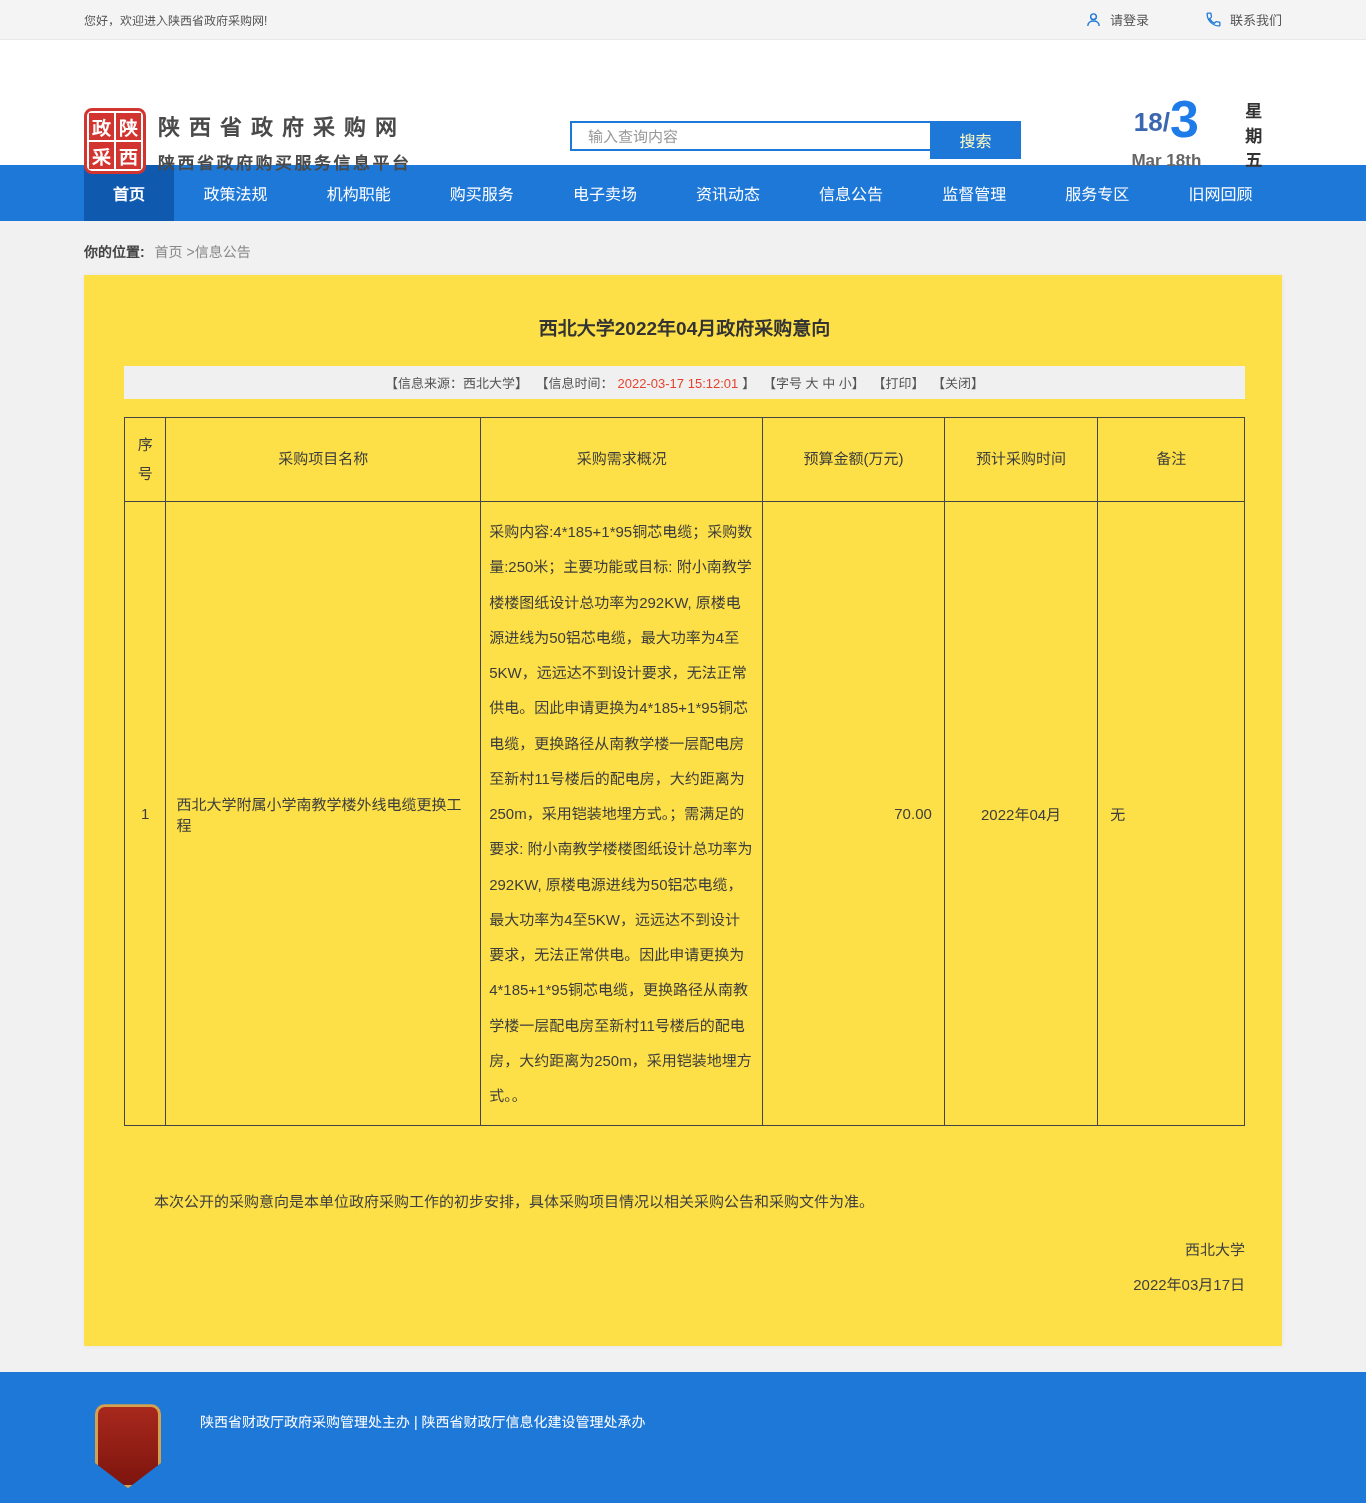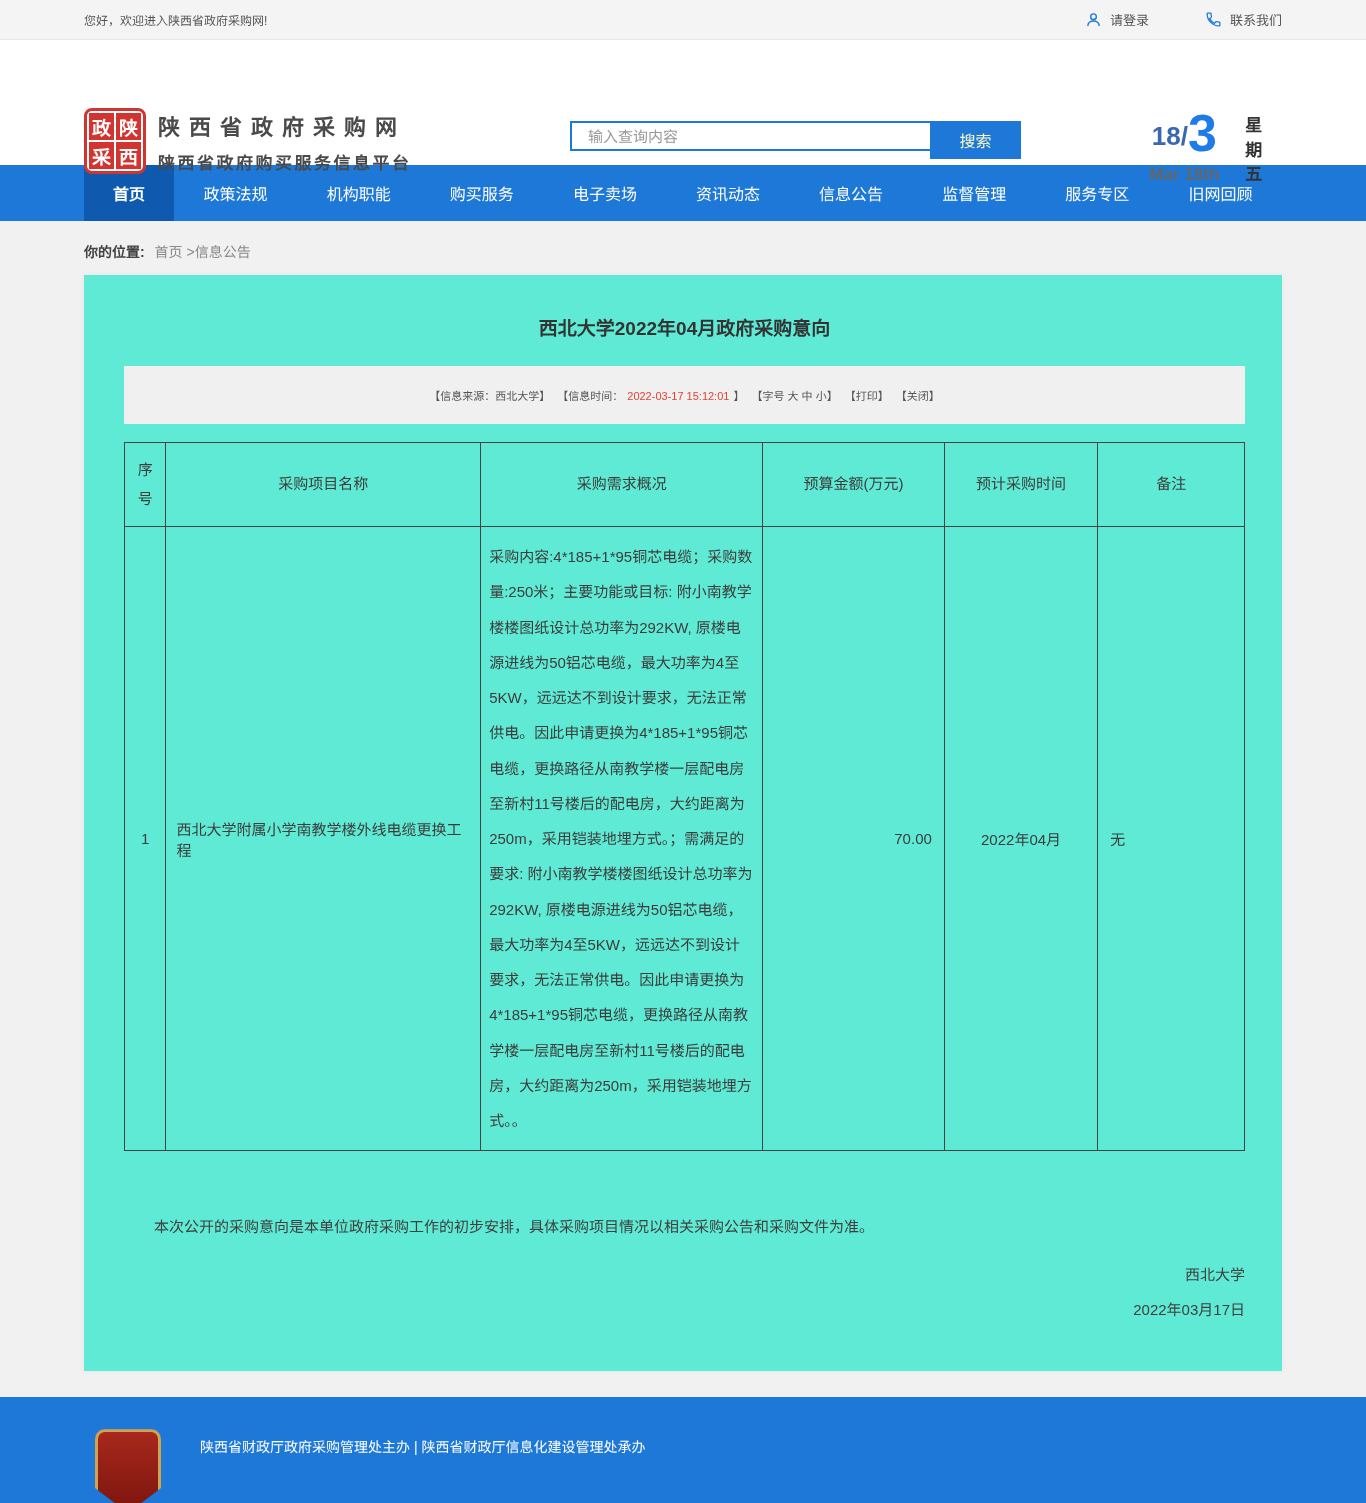--- a/index.html
+++ b/index.html
@@ -16,43 +16,43 @@
   .header { height:125px; background:#ffffff; position:relative; }
   .brand { position:absolute; left:84px; top:68px; display:flex; align-items:center; gap:12px; }
   .seal { width:62px; height:66px; background:#fff; border:3px solid #d23430; border-radius:8px; padding:2px; display:grid; grid-template-columns:1fr 1fr; grid-template-rows:1fr 1fr; gap:2px; }
   .seal span { background:#d23430; color:#fff; font-size:19px; font-weight:bold; display:flex; align-items:center; justify-content:center; }
   .brand-titles .t1 { font-size:22px; font-weight:bold; color:#4a4a4a; letter-spacing:9px; }
   .brand-titles .t2 { font-size:17px; font-weight:bold; color:#4a4a4a; letter-spacing:2.5px; margin-top:8px; }
   .searchbox { position:absolute; left:570px; top:81px; display:flex; }
   .search-input { width:360px; height:30px; border:2px solid #1e78d8; border-right:none; padding:0 16px; font-size:15px; color:#333; outline:none; }
   .search-input::placeholder { color:#999; }
   .search-btn { width:91px; height:38px; background:#1e78d8; color:#fef9c3; border:none; font-size:16px; cursor:pointer; }
-  .datebox { position:absolute; right:102px; top:70px; display:flex; gap:26px; }
+  .datebox { position:absolute; right:102px; top:56px; display:flex; gap:44px; }
   .date-nums { text-align:center; }
   .date-top { display:flex; align-items:flex-end; justify-content:center; }
   .date-day { font-size:26px; font-weight:bold; color:#3b67b1; line-height:1; padding-bottom:8px; }
   .date-slash { font-size:26px; font-weight:bold; color:#3b67b1; line-height:1; padding-bottom:8px; }
   .date-month { font-size:52px; font-weight:bold; color:#1e7ce9; line-height:0.9; }
   .date-en { font-size:17px; font-weight:bold; color:#666; margin-top:8px; }
   .weekday { width:1.1em; font-size:17px; font-weight:bold; color:#333; line-height:1.45; word-break:break-all; margin-top:4px; }
 
   
   .nav { height:56px; background:#1e78d8; display:flex; padding:0 84px; }
   .nav-item { flex:1; display:flex; align-items:center; justify-content:center; color:#fff; font-size:16px; text-decoration:none; cursor:pointer; }
   .nav-item.active { background:#0f5aae; font-weight:bold; max-width:90px; }
 
   
   .breadcrumb { padding:20px 0 14px 84px; font-size:14px; }
   .crumb-prefix { color:#444; font-weight:bold; }
   .crumb-path { color:#8a8a8a; margin-left:6px; cursor:pointer; }
 
   
-  .card { width:1198px; margin:0 0 26px 84px; background:#5eead4; box-shadow:0 0 6px rgba(0,0,0,0.05); padding:38px 37px 52px 40px; }
+  .card { width:1198px; margin:0 0 26px 84px; background:#fde047; box-shadow:0 0 6px rgba(0,0,0,0.05); padding:38px 37px 52px 40px; }
   .article-title { text-align:center; font-size:19px; font-weight:bold; color:#333; }
-  .meta-bar { margin-top:26px; background:#f0f0f0; padding:21px 0; text-align:center; font-size:11px; color:#555; }
+  .meta-bar { margin-top:26px; background:#f0f0f0; padding:7px 0; text-align:center; font-size:13px; color:#555; }
   .meta-bar span { margin:0 2px; }
   .meta-time-value { color:#e6412f; }
   .meta-action { cursor:pointer; }
   .intro { margin-top:28px; font-size:15px; color:#404040; line-height:2.45; text-indent:2em; }
 
   table.purchase { width:100%; border-collapse:collapse; margin-top:18px; }
   .purchase th, .purchase td { border:1px solid #444; font-size:15px; color:#3d3d3d; vertical-align:middle; }
   .purchase th { font-weight:500; text-align:center; height:84px; padding:4px 6px; line-height:1.9; }
   .col-no { width:3.7%; } .col-name { width:28.1%; } .col-demand { width:25.2%; }
   .col-budget { width:16.2%; } .col-time { width:13.7%; } .col-remark { width:13.1%; }

